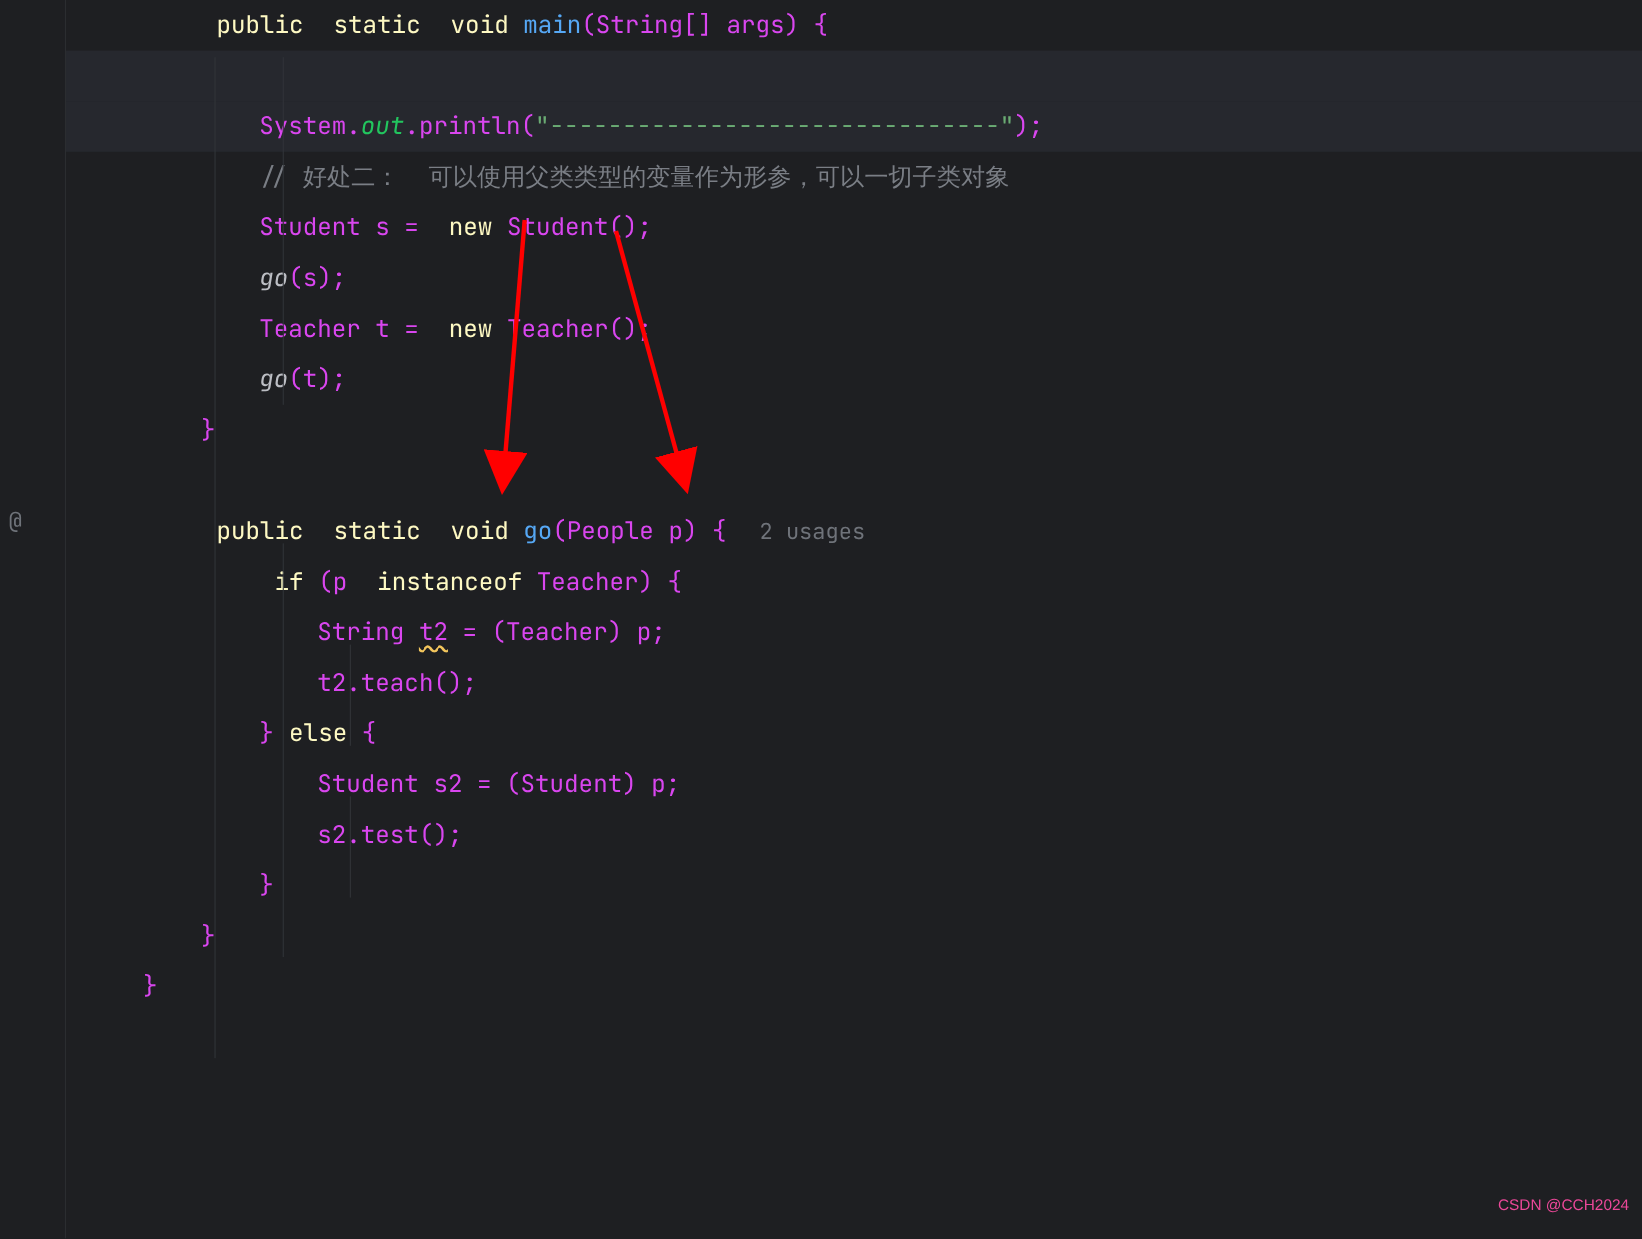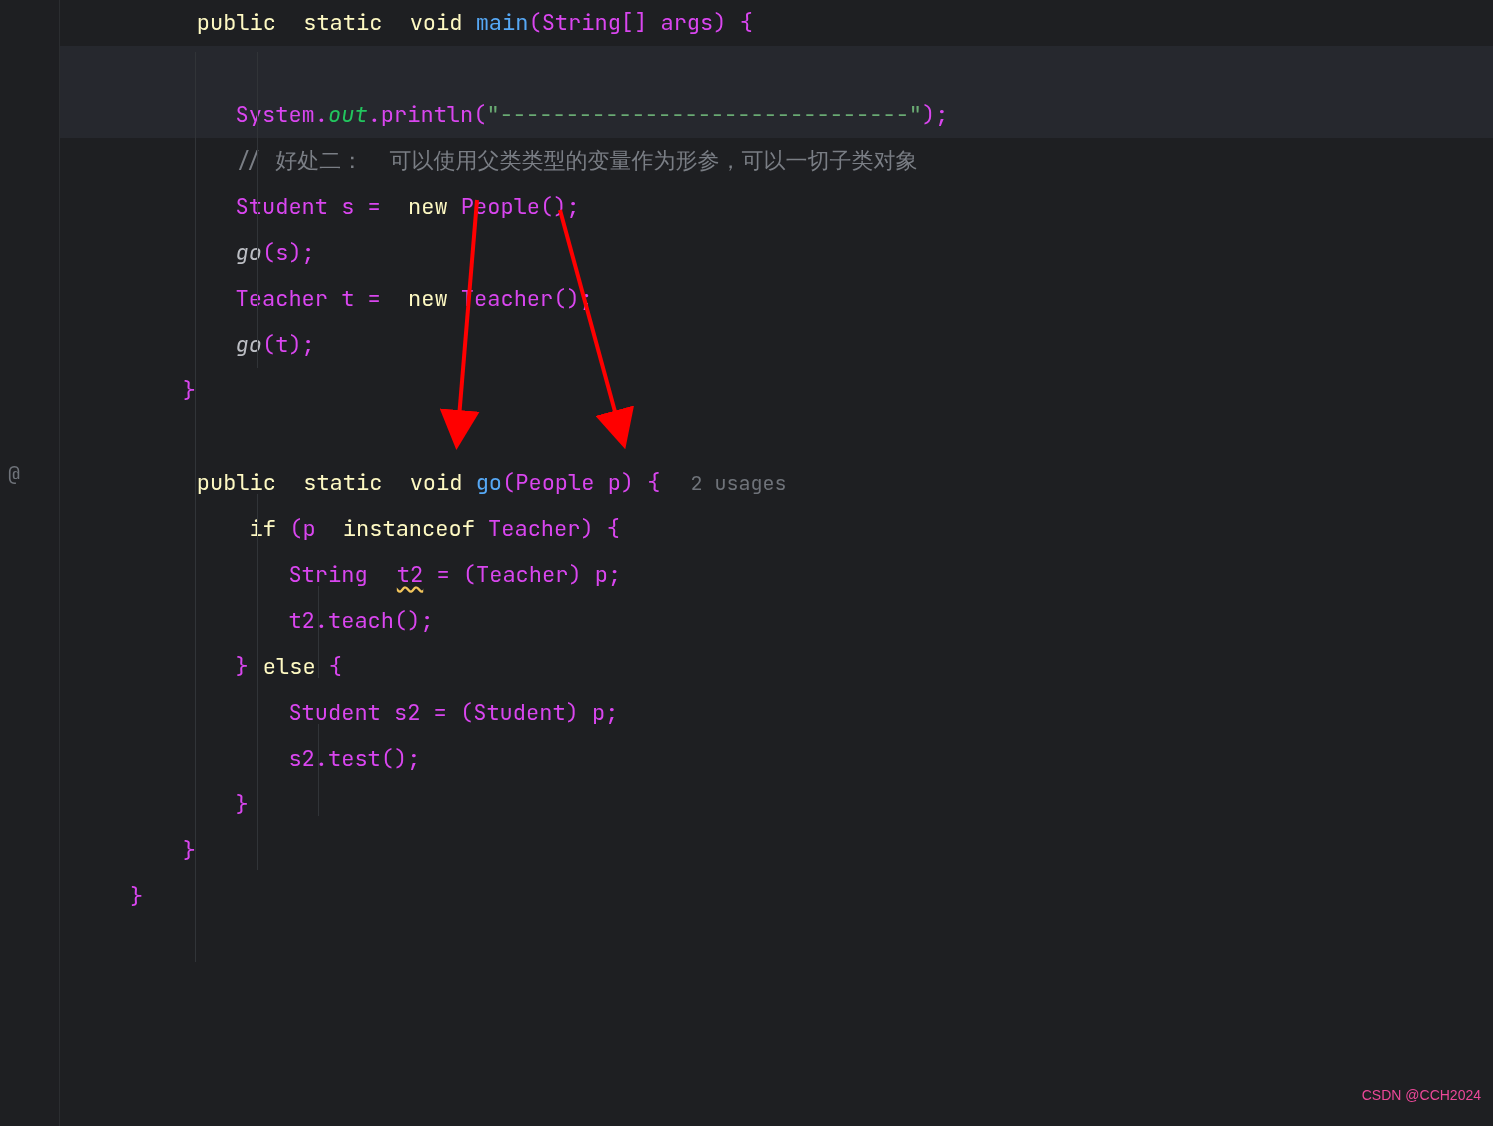--- a/index.html
+++ b/index.html
@@ -55,21 +55,20 @@
     .method-def { color: #56a8f5; }
     .type { color: #d946ef; }
     .str { color: #6aab73; }
     .field-italic { color: #22c55e; font-style: italic; }
     .call-italic { color: #bcbec4; font-style: italic; }
     .comment { color: #7a7e85; }
     .hint { color: #6f737a; font-size: 20px; margin-left: 30px; }
     .squiggle {
       text-decoration: underline wavy #f2c55c;
       text-underline-offset: 4px;
-      margin-left: 16px;
     }
     .arrow-overlay {
       position: absolute;
       top: 0;
       left: 0;
       pointer-events: none;
     }
     .watermark {
       position: absolute;
       right: 12px;
@@ -94,21 +93,21 @@
   <span class="gutter-icon">@</span>
 </div>
 
 <div class="divider-top"></div>
 
 <div class="code-area" id="code-container">
     <div class="line"><span>    </span><span class="kw">public </span><span class="kw">static </span><span class="kw">void </span><span class="method-def">main</span><span class="type">(String[] args) {</span></div>
     <div class="line highlighted">&nbsp;</div>
     <div class="line highlighted"><span>        </span><span class="type">System.</span><span class="field-italic">out</span><span class="type">.println(</span><span class="str">"-------------------------------"</span><span class="type">);</span></div>
     <div class="line"><span>        </span><span class="comment">// 好处二：  可以使用父类类型的变量作为形参，可以一切子类对象</span></div>
-    <div class="line"><span>        </span><span class="type">Student s = </span><span class="kw">new </span><span class="type">People();</span></div>
+    <div class="line"><span>        </span><span class="type">Student s = </span><span class="kw">new </span><span class="type">Student();</span></div>
     <div class="line"><span>        </span><span class="call-italic">go</span><span class="type">(s);</span></div>
     <div class="line"><span>        </span><span class="type">Teacher t = </span><span class="kw">new </span><span class="type">Teacher();</span></div>
     <div class="line"><span>        </span><span class="call-italic">go</span><span class="type">(t);</span></div>
     <div class="line"><span>    </span><span class="type">}</span></div>
     <div class="line">&nbsp;</div>
     <div class="line"><span>    </span><span class="kw">public </span><span class="kw">static </span><span class="kw">void </span><span class="method-def">go</span><span class="type">(People p) {</span><span class="hint">2 usages</span></div>
     <div class="line"><span>        </span><span class="kw">if </span><span class="type">(p </span><span class="kw">instanceof </span><span class="type">Teacher) {</span></div>
     <div class="line"><span>            </span><span class="type">String </span><span class="type squiggle">t2</span><span class="type"> = (Teacher) p;</span></div>
     <div class="line"><span>            </span><span class="type">t2.teach();</span></div>
     <div class="line"><span>        </span><span class="type">}</span><span class="kw">else </span><span class="type">{</span></div>

